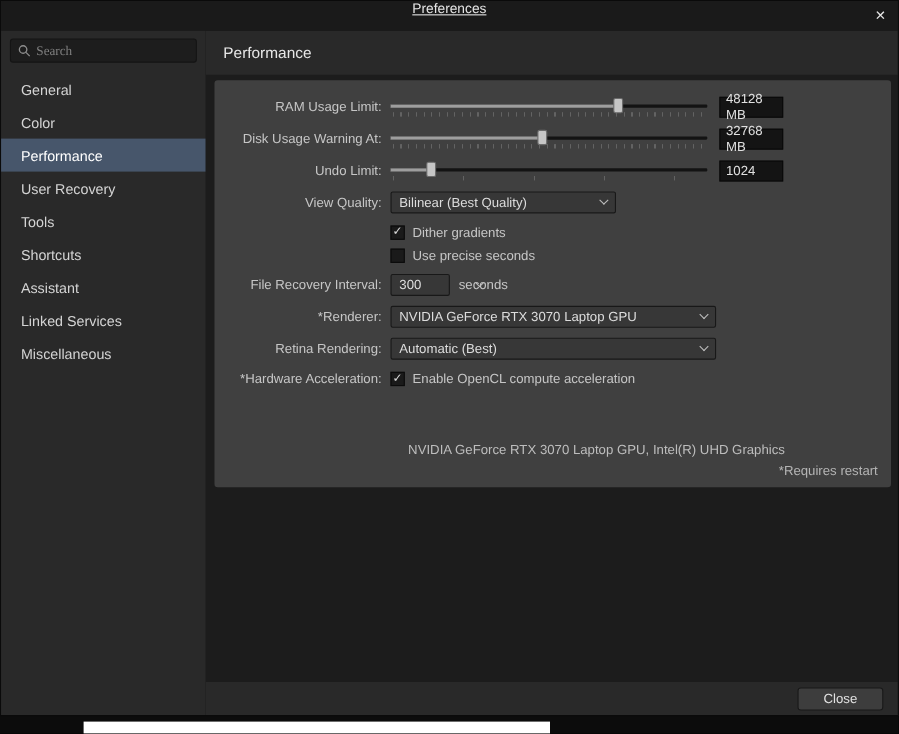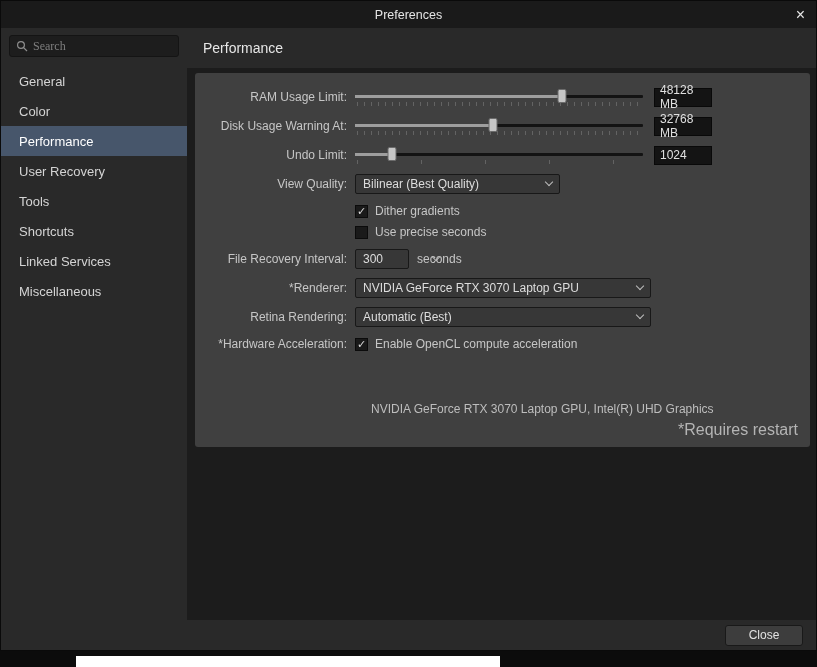--- a/index.html
+++ b/index.html
@@ -6,22 +6,22 @@
   html,body { background:#000; }
   body { font-family:"Liberation Sans", sans-serif; }
 
   .canvas { position:relative; width:817px; height:667px; background:#0c0c0c; overflow:hidden; }
 
   
   .dialog { position:absolute; left:0; top:0; width:817px; height:651px;
             background:#232323; border:1px solid #0a0a0a; display:flex; flex-direction:column; }
 
   .titlebar { height:27px; background:#1a1a1a; position:relative; flex-shrink:0;
-              display:flex; align-items:center; justify-content:center;
-              color:#e4e4e4; font-size:12.5px; }
+              display:flex; align-items:flex-start; justify-content:center;
+              color:#e4e4e4; font-size:12.5px;text-decoration:underline; }
   .close-x { position:absolute; right:11px; top:50%; transform:translateY(-50%);
              color:#e8e8e8; font-size:16px; line-height:1; cursor:pointer; }
 
   .dialog-body { flex:1; display:flex; min-height:0; }
 
   
   .sidebar { width:186px; background:#292929; flex-shrink:0; padding-top:7px; }
   .searchbox { margin:0 8px 9px 8px; height:22px; background:#1d1d1d;
                border:1px solid #141414; border-radius:3px;
                display:flex; align-items:center; padding:0 6px; }
@@ -73,21 +73,21 @@
 
   
   .checkbox { width:13px; height:13px; background:#1a1a1a; border:1px solid #0b0b0b;
               display:flex; align-items:center; justify-content:center;
               color:#dadada; font-size:11px; line-height:1; margin-right:7px;
               flex-shrink:0; cursor:pointer; }
   .check-label { color:#c6c6c6; font-size:12px; }
 
   .suffix { margin-left:8px; color:#c6c6c6; font-size:12px; }
   .info-text { padding-left:16px; color:#bdbdbd; font-size:12px;margin-top:45px; }
-  .restart-note { text-align:right; color:#b4b4b4; font-size:16px; margin-top:1px; padding-right:2px; }
+  .restart-note { text-align:right; color:#b4b4b4; font-size:12px; margin-top:1px; padding-right:2px; }
 
   
   .footer { height:30px; background:#292929; flex-shrink:0;
             display:flex; align-items:center; justify-content:flex-end; padding-right:13px; }
   .close-button { width:78px; height:21px; background:#3d3d3d; border:1px solid #191919;
                   border-radius:3px; color:#e2e2e2; font-size:12px;
                   display:flex; align-items:center; justify-content:center; cursor:pointer; }
 
   
   .below { position:absolute; left:0; top:651px; width:817px; height:16px; background:#0c0c0c; }
@@ -115,20 +115,21 @@
           </svg>
           <input placeholder="Search" style="">
         </div>
 
         <div class="side-item">General</div>
         <div class="side-item">Color</div>
         <div class="side-item selected">Performance</div>
         <div class="side-item">User Recovery</div>
         <div class="side-item">Tools</div>
         <div class="side-item">Shortcuts</div>
+        <div class="side-item">Assistant</div>
         <div class="side-item">Linked Services</div>
         <div class="side-item">Miscellaneous</div>
       </div>
 
       <div class="main">
         <div class="main-header">
           <span>Performance</span>
         </div>
 
         <div class="content">

